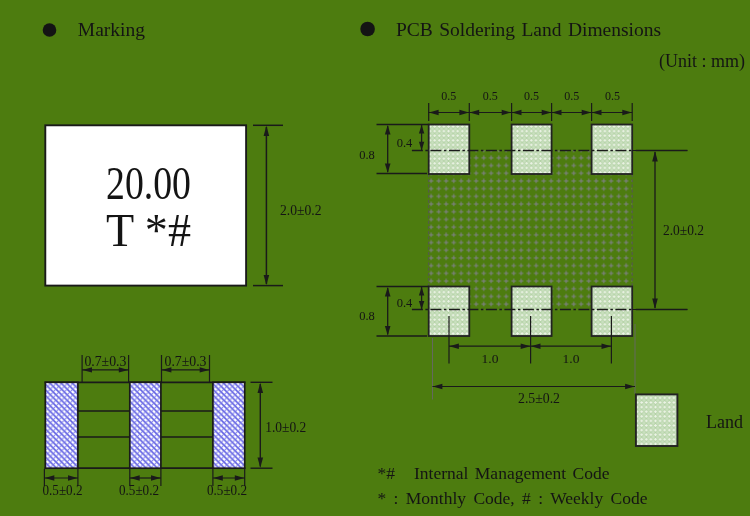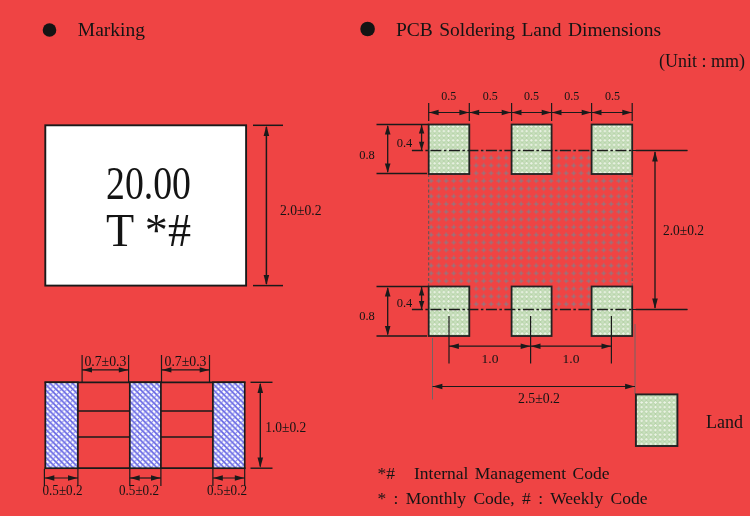--- a/index.html
+++ b/index.html
@@ -1,16 +1,16 @@
 <!DOCTYPE html>
 <html><head>
 <meta charset="utf-8">
 <style>
   html,body{margin:0;padding:0;background:#fff;}
-  #page{position:relative;width:750px;height:516px;background:#ef4444;overflow:hidden;
+  #page{position:relative;width:750px;height:516px;background:#4d7c0f;overflow:hidden;
         font-family:"Liberation Serif", serif;}
   svg text{fill:#141414;}
 </style>
 </head>
 <body>
 <div id="page">
 <svg width="750" height="516" viewBox="0 0 750 516" xmlns="http://www.w3.org/2000/svg">
 <defs>
 
   <pattern id="bluepat" width="5.6" height="5.6" patternUnits="userSpaceOnUse">

